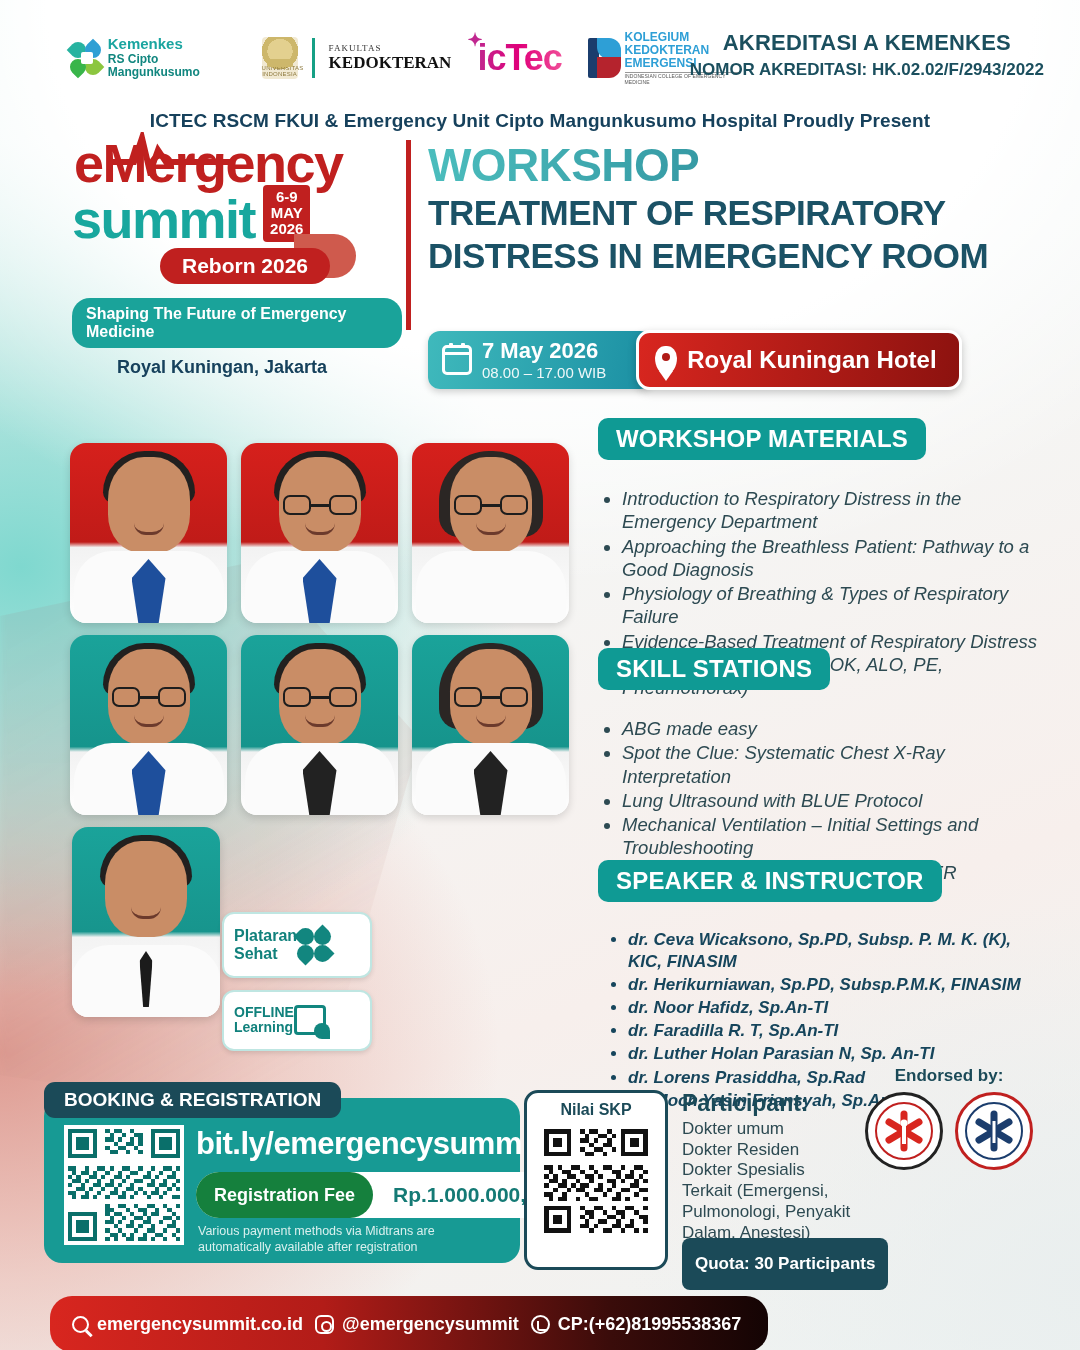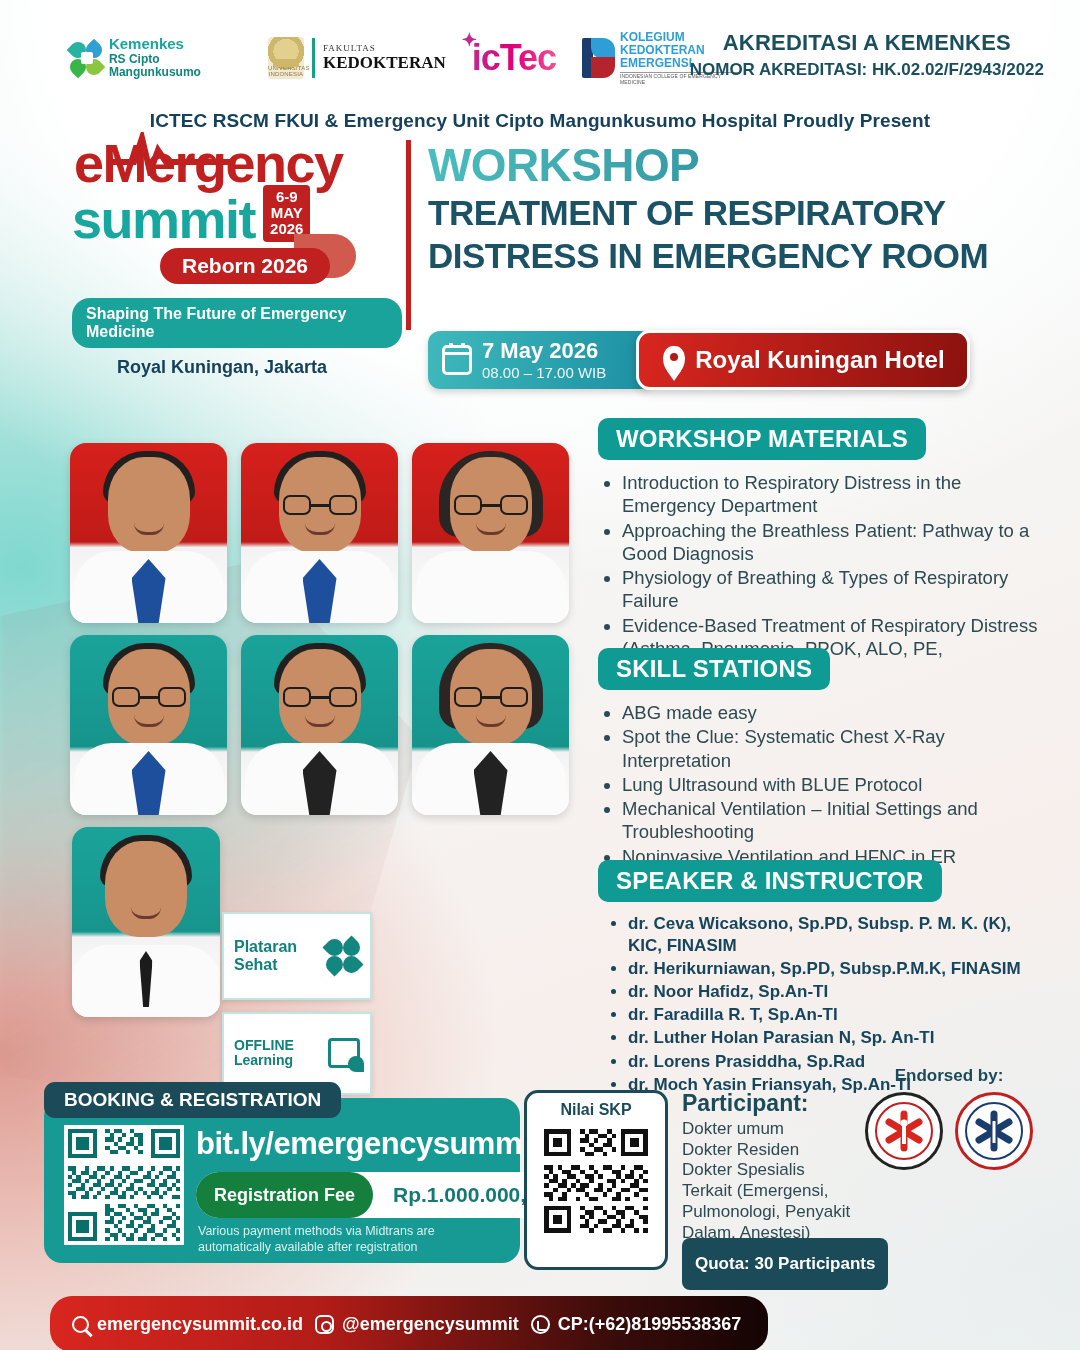--- a/index.html
+++ b/index.html
@@ -30,21 +30,21 @@
   .flower{ position:relative; width:34px; height:34px; }
   .flower i{ position:absolute; width:16px; height:16px; border-radius:50% 50% 50% 0; }
   .flower i:nth-child(1){ left:0; top:1px; background:#27b3a0; transform:rotate(45deg);}
   .flower i:nth-child(2){ right:0; top:1px; background:#2f9fd4; transform:rotate(135deg);}
   .flower i:nth-child(3){ right:0; bottom:0; background:#8cc63f; transform:rotate(225deg);}
   .flower i:nth-child(4){ left:0; bottom:0; background:#39b54a; transform:rotate(-45deg);}
   .flower b{ position:absolute; left:11px; top:11px; width:12px; height:12px; background:#fff; border-radius:2px; }
   .kem-txt{ line-height:1.12; }
   .kem-txt .l1{ font-size:15px; font-weight:bold; color:#1aa5a0; }
   .kem-txt .l2{ font-size:12px; font-weight:bold; color:#11867f; }
-  .logo-ui{ display:flex; align-items:center; margin-left:22px; }
+  .logo-ui{ display:flex; align-items:center; gap:6px; margin-left:22px; }
   .ui-seal{ width:36px; height:42px; border-radius:4px;
     background:radial-gradient(circle at 50% 34%, #e3d08f 0 38%, #cdb76b 38% 55%, #f1e9d2 55% 100%); position:relative;}
   .ui-seal::after{ content:""; position:absolute; left:50%; top:52%; transform:translate(-50%,0); width:26px; height:8px; background:#cdb76b; border-radius:2px;}
   .ui-cap{ font-size:6px; color:#8e7a3f; position:absolute; left:0; bottom:2px; width:100%; text-align:center; letter-spacing:.2px;}
   .ui-bar{ width:3px; height:40px; background:#16a085; margin:0 8px; }
   .fak{ line-height:1.05; }
   .fak .s1{ font-size:9px; letter-spacing:1px; color:#333; font-family:"Liberation Serif",serif;}
   .fak .s2{ font-size:17px; font-weight:bold; color:#111; font-family:"Liberation Serif",serif;}
   .logo-ictec{ margin-left:26px; font-size:36px; font-weight:bold; letter-spacing:-1px;
      background:linear-gradient(90deg,#c0278f,#e0007a,#f04e98); -webkit-background-clip:text; background-clip:text; color:transparent; position:relative;}
@@ -89,21 +89,21 @@
   .badges{ position:absolute; left:428px; top:330px; display:flex; align-items:center;}
   .b-date{ background:linear-gradient(100deg,#3fb9bc,#1b8fa3); color:#fff; border-radius:12px;
      padding:8px 46px 8px 14px; display:flex; align-items:center; gap:10px; box-shadow:0 3px 7px rgba(0,0,0,.18);}
   .cal-ico{ width:30px; height:30px; border:3px solid #fff; border-radius:5px; position:relative; flex:none;}
   .cal-ico::before{ content:""; position:absolute; left:-3px; top:4px; right:-3px; height:3px; background:#fff;}
   .cal-ico i{ position:absolute; width:4px; height:5px; background:#fff; top:-5px; border-radius:1px;}
   .cal-ico i:nth-child(1){left:4px;} .cal-ico i:nth-child(2){right:4px;}
   .b-date .d1{ font-size:22px; font-weight:bold; line-height:1.1;}
   .b-date .d2{ font-size:15px; opacity:.92; }
   .b-loc{ background:linear-gradient(100deg,#d8261f,#8c120f); color:#fff; border-radius:14px; margin-left:-16px;
-     padding:13px 22px 13px 24px; display:flex; align-items:center; gap:10px; border:3px solid #fff;
+     padding:13px 22px 13px 16px; display:flex; align-items:center; gap:10px; border:3px solid #fff;
      box-shadow:0 3px 8px rgba(0,0,0,.22); position:relative; z-index:2;}
   .pin{ width:22px; height:28px; background:#fff; border-radius:50% 50% 50% 50%/45% 45% 62% 62%; position:relative; flex:none;}
   .pin::after{ content:""; position:absolute; left:50%; top:7px; transform:translateX(-50%); width:8px; height:8px; border-radius:50%; background:#b01b17;}
   .pin::before{ content:""; position:absolute; left:50%; bottom:-7px; transform:translateX(-50%); width:0;height:0;
      border-left:7px solid transparent; border-right:7px solid transparent; border-top:10px solid #fff;}
   .b-loc span{ font-size:24px; font-weight:bold; }
   
   .photos{ position:absolute; left:70px; top:443px; width:500px; }
   .prow{ display:flex; gap:14px; margin-bottom:12px; }
   .photo{ width:157px; height:180px; border-radius:16px; overflow:hidden; position:relative;
@@ -121,37 +121,37 @@
   .glasses{ position:absolute; top:52px; left:50%; transform:translateX(-50%); width:74px; height:20px;}
   .glasses b{ position:absolute; width:28px; height:20px; border:2.5px solid #1d1d1d; border-radius:7px; top:0;}
   .glasses b:first-child{left:0;} .glasses b:last-child{right:0;}
   .glasses::after{ content:""; position:absolute; left:28px; top:9px; width:18px; height:2.5px; background:#1d1d1d;}
   .smile{ position:absolute; top:80px; left:50%; transform:translateX(-50%); width:30px; height:12px;
      border-bottom:3px solid #6b3a2c; border-radius:0 0 18px 18px;}
   .photo-solo{ width:148px; height:190px; border-radius:16px; overflow:hidden; position:relative; box-shadow:0 3px 9px rgba(0,0,0,.15);
      background:linear-gradient(180deg,#1aa39a 0%,#17958d 55%,#f3f3f3 58%,#ffffff 100%);}
   
   .pills{ position:absolute; left:222px; top:912px; width:150px; }
-  .pill{ background:#fff; border:2px solid #bfe6e2; border-radius:0; padding:24px 10px; display:flex; align-items:center;
-     justify-content:space-between; box-shadow:0 2px 5px rgba(0,0,0,.12); margin-bottom:12px; }
+  .pill{ background:#fff; border:2px solid #bfe6e2; border-radius:12px; padding:13px 10px; display:flex; align-items:center;
+     box-shadow:0 2px 5px rgba(0,0,0,.12); margin-bottom:12px; }
   .pill .ptxt{ font-size:16px; font-weight:bold; color:#11817c; line-height:1.12; }
   .pill .ptxt.small{ font-size:14px; }
   .plat-ico{ position:relative; width:34px; height:34px; flex:none;}
   .plat-ico i{ position:absolute; width:17px; height:17px; background:#12867f; border-radius:50% 50% 50% 0;}
   .plat-ico i:nth-child(1){left:0;top:0;transform:rotate(45deg);}
   .plat-ico i:nth-child(2){right:0;top:0;transform:rotate(135deg);}
   .plat-ico i:nth-child(3){right:0;bottom:0;transform:rotate(225deg);}
   .plat-ico i:nth-child(4){left:0;bottom:0;transform:rotate(-45deg);}
   .board-ico{ width:32px; height:30px; border:3px solid #12867f; border-radius:4px; position:relative; flex:none;}
   .board-ico::after{ content:""; position:absolute; right:-7px; bottom:-7px; width:16px; height:16px; background:#12867f; border-radius:50% 50% 0 50%;}
   
   .sect{ position:absolute; left:598px; width:450px; }
   .sect-head{ display:inline-block; background:#0f9a94; color:#fff; font-size:24px; font-weight:bold;
      padding:7px 18px; border-radius:10px; letter-spacing:.2px;}
-  .sect ul{ margin:11px 0 0 24px; }
+  .sect ul{ margin:27px 0 0 24px;font-style:italic; }
   .sect li{ font-size:18.5px; color:#2d4a52; line-height:1.26; margin-bottom:1px; }
   .sect.spk li{ font-size:17px; font-weight:bold; color:#16455c; line-height:1.3; margin-bottom:1px;}
   .sect.spk ul{ margin-left:30px; }
   
   .booking{ position:absolute; left:44px; top:1098px; width:476px; height:165px;
      background:#179a94; border-radius:18px; }
   .booking-tag{ position:absolute; left:44px; top:1082px; background:#1b4a58; color:#fff;
      font-size:19px; font-weight:bold; padding:7px 20px; border-radius:11px; z-index:3;}
   .qr-main{ position:absolute; left:64px; top:1125px; width:120px; height:120px; }
   .bit{ position:absolute; left:196px; top:1126px; font-size:31px; font-weight:bold; color:#fff; letter-spacing:-.5px;}

